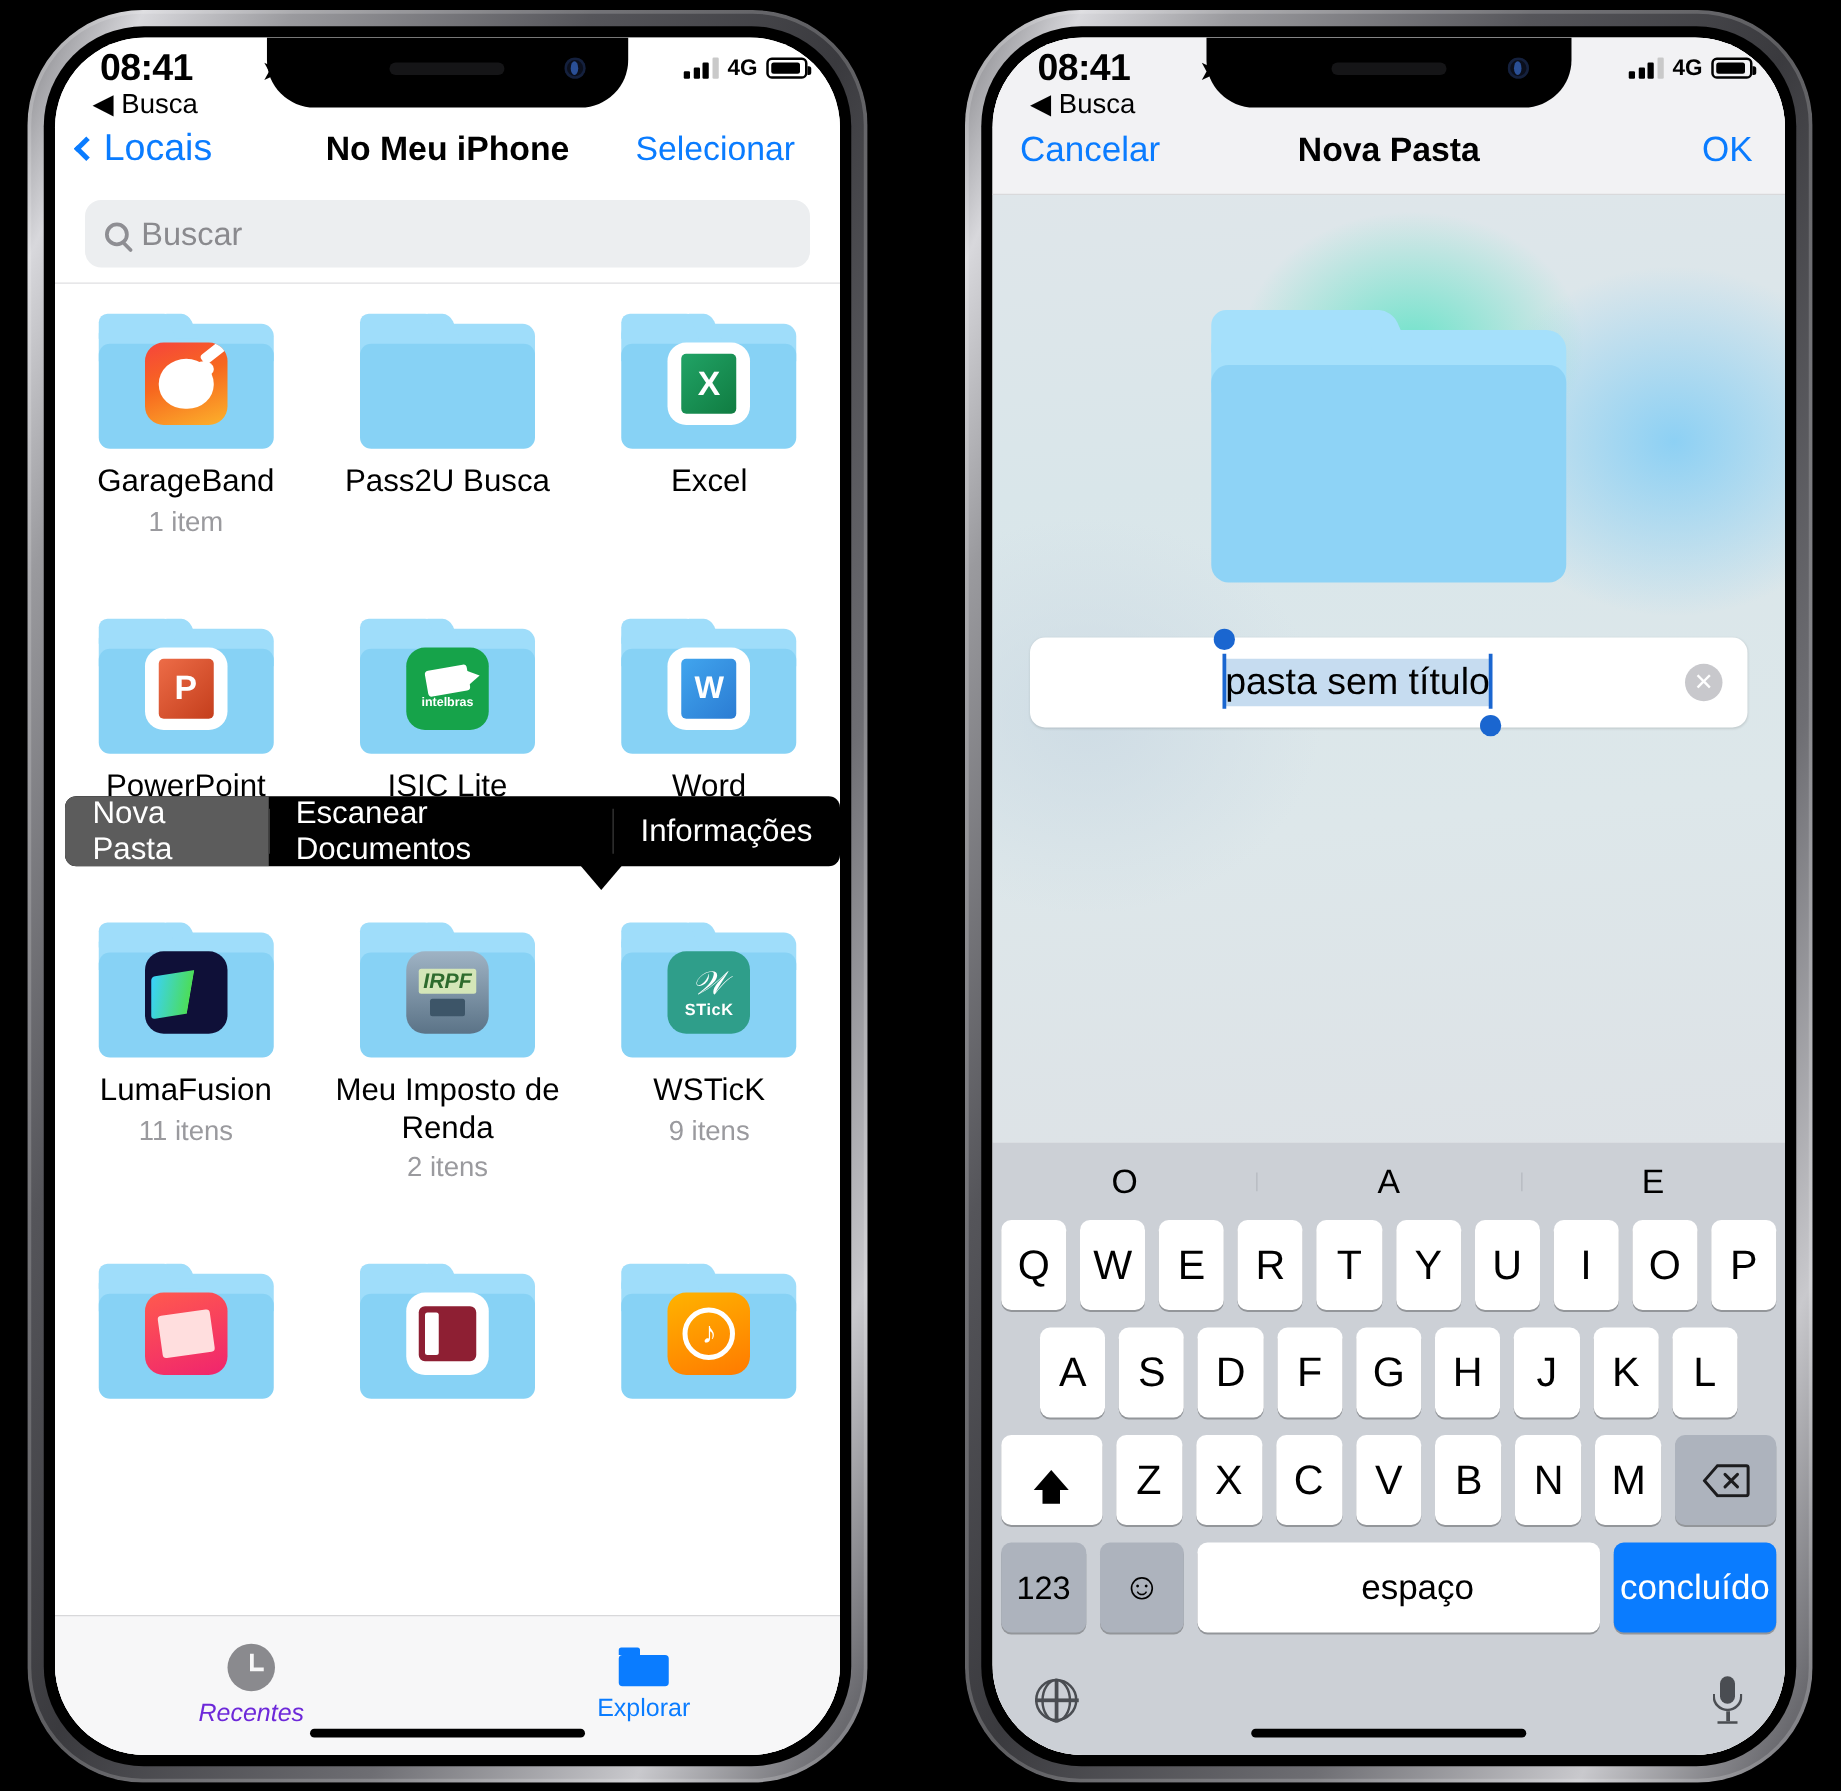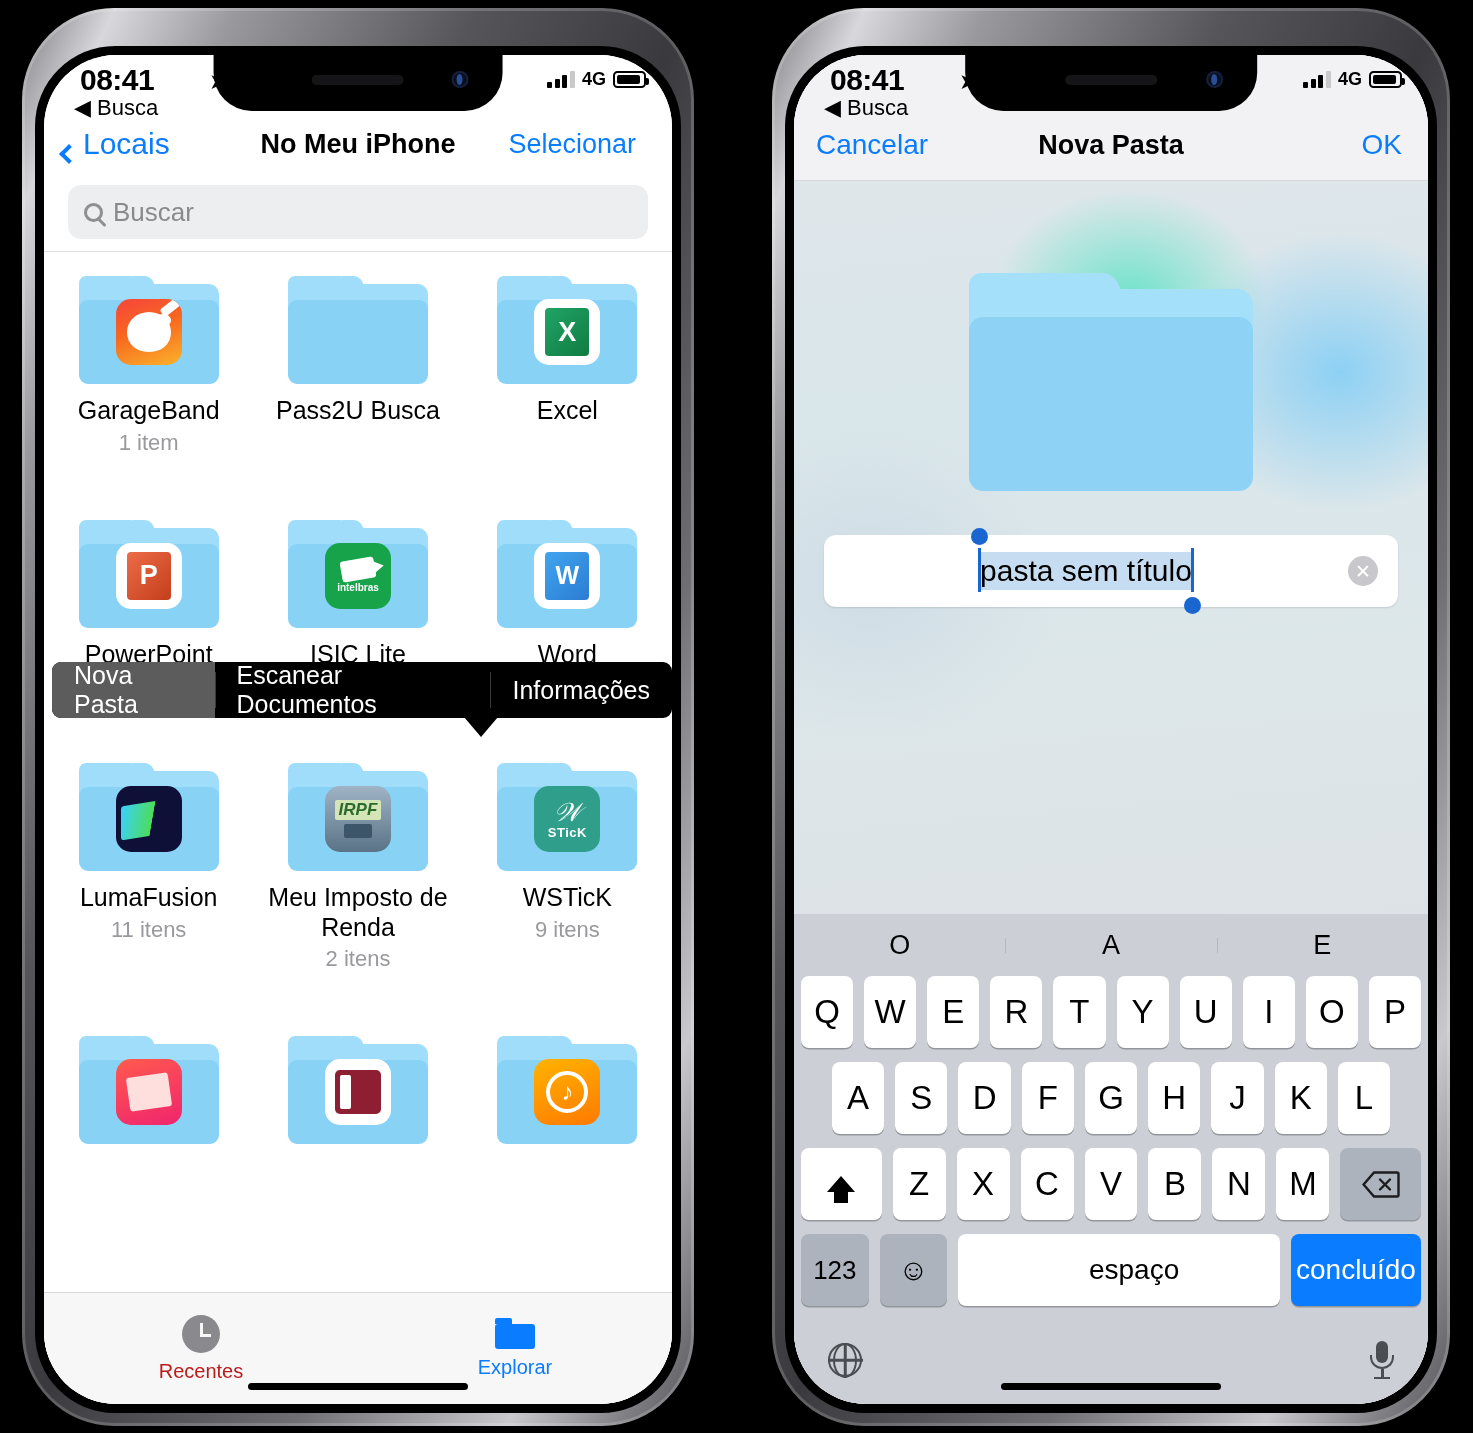--- a/index.html
+++ b/index.html
@@ -7,21 +7,21 @@
               font-family:"Liberation Sans", sans-serif; }
 
   .stage { position:relative; width:1473px; height:1433px; background:#000; }
 
   
   .phone { position:absolute; border-radius:92px; overflow:hidden;
            background:linear-gradient(115deg,#7c7c80 0%,#d8d8dc 7%,#9a9a9e 16%,#55555a 34%,
                                       #3a3a3e 50%,#6e6e73 70%,#c9c9cd 86%,#6a6a6f 97%); }
   .phone::after{ content:""; position:absolute; inset:0; border-radius:92px;
                  box-shadow:inset 0 0 0 3px rgba(255,255,255,.18); pointer-events:none; }
-  .phone-inner { position:absolute; inset:13px; border-radius:80px; background:#000;margin-top:25px; }
+  .phone-inner { position:absolute; inset:13px; border-radius:80px; background:#000; }
   .screen { position:absolute; inset:9px; border-radius:72px; overflow:hidden; background:#fff; }
 
   #phone-left { left:22px; top:8px; width:672px; height:1418px; }
   #phone-right{ left:772px; top:8px; width:678px; height:1418px; }
 
   
   .notch { position:absolute; top:0; left:50%; transform:translateX(-50%);
            width:46%; height:56px; background:#000; border-radius:0 0 38px 38px; z-index:40; }
   .notch .speaker{ position:absolute; left:50%; top:20px; transform:translateX(-50%);
                    width:92px; height:10px; border-radius:6px; background:#151517; }
@@ -45,21 +45,21 @@
   .batt i{ position:absolute; left:2px; top:2px; bottom:2px; width:80%; background:#000; border-radius:2px;}
   .batt::after{ content:""; position:absolute; right:-5px; top:5px; width:3px; height:7px;
                 background:#000; border-radius:0 2px 2px 0; }
 
   .backlink { position:absolute; left:30px; top:40px; font-size:22px; color:#000; z-index:31;}
 
   
   .files { position:absolute; inset:0; background:#fff; display:flex; flex-direction:column; }
   .nav { height:66px; position:relative; flex:0 0 auto; }
   .nav-back { position:absolute; left:18px; top:12px; color:#0a7cff; font-size:30px;
-              display:flex; align-items:flex-end; gap:3px; }
+              display:flex; align-items:center; gap:3px; }
   .chev-l { width:14px; height:14px; border-left:4px solid #0a7cff; border-bottom:4px solid #0a7cff;
             transform:rotate(45deg); margin-right:4px; }
   .nav-title { position:absolute; left:0; right:0; top:14px; text-align:center;
                font-size:27px; font-weight:700; color:#000; }
   .nav-right { position:absolute; right:36px; top:14px; color:#0a7cff; font-size:27px; }
 
   .searchwrap { padding:4px 24px 12px; }
   .searchbar { height:54px; background:#eceef0; border-radius:13px; display:flex;
                align-items:center; padding:0 16px; gap:10px; }
   .mag { width:19px; height:19px; border:3px solid #8e8e93; border-radius:50%; position:relative; }
@@ -141,21 +141,21 @@
   .ctx-arrow { position:absolute; left:412px; top:55px; width:0; height:0;
                border-left:17px solid transparent; border-right:17px solid transparent;
                border-top:20px solid #000; }
 
   
   .tabbar { flex:0 0 auto; height:112px; background:#f7f7f8; border-top:1px solid #d8d8da;
             display:flex; position:relative; z-index:20; }
   .tab { flex:1; display:flex; flex-direction:column; align-items:center; justify-content:center;
          gap:7px; }
   .tab-label { font-size:20px; }
-  .tab.inactive .tab-label{ color:#b91c1c; }
+  .tab.inactive .tab-label{ color:#6d28d9;font-style:italic; }
   .tab.active .tab-label{ color:#0a7cff; }
   .clock-ic{ width:38px; height:38px; border-radius:50%; background:#8a8a8e; position:relative;}
   .clock-ic::before{content:"";position:absolute;left:18px;top:8px;width:3px;height:12px;background:#f7f7f8;}
   .clock-ic::after{content:"";position:absolute;left:18px;top:19px;width:11px;height:3px;background:#f7f7f8;}
   .folder-ic{ position:relative; width:40px; height:31px; }
   .folder-ic .ft{ position:absolute;left:0;top:0;width:17px;height:6px;background:#0a7cff;border-radius:2px 2px 0 0;}
   .folder-ic .fb{ position:absolute;left:0;top:6px;right:0;bottom:0;background:#0a7cff;border-radius:3px;}
 
   .homebar { position:absolute; bottom:14px; left:50%; transform:translateX(-50%);
              width:220px; height:7px; border-radius:4px; background:#000; z-index:45; }

